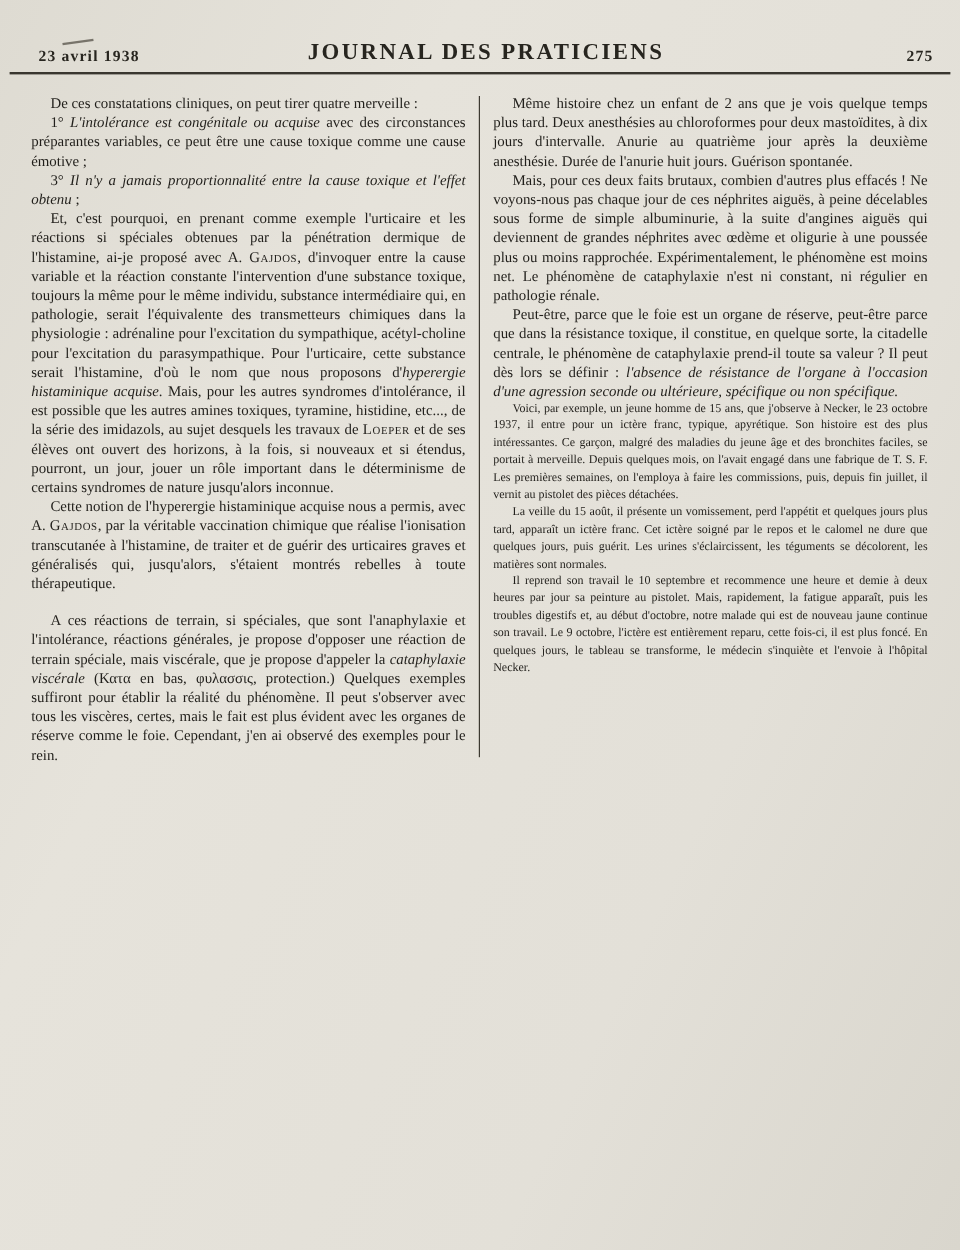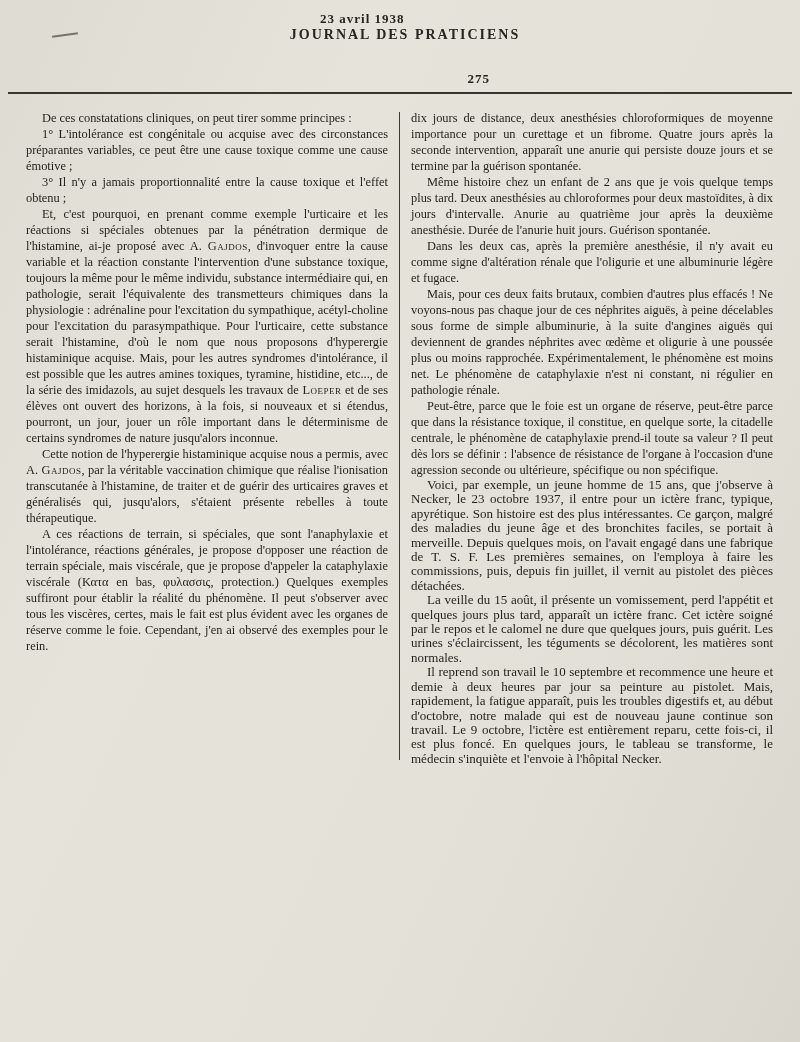--- a/index.html
+++ b/index.html
@@ -3,63 +3,61 @@
 <meta charset="utf-8">
 <style>
   html,body{margin:0;padding:0;background:#a8a49b;}
   .page{
     width:800px;height:1042px;box-sizing:border-box;position:relative;overflow:hidden;
     background:linear-gradient(115deg,#dedbd2 0%, #e6e3db 30%, #e3e0d8 70%, #d9d6cd 100%);
     font-family:"Liberation Serif","DejaVu Serif",serif;
     color:#211f1b;
   }
   .header{
-    display:flex;justify-content:space-between;align-items:center;
-    padding:11px 22px 3px 32px;font-weight:bold;font-size:13px;color:#27251f;flex-direction:column;
+    display:flex;justify-content:space-between;align-items:flex-end;
+    padding:11px 22px 3px 32px;font-weight:bold;font-size:13px;color:#27251f;
   }
   .header .date{width:170px;text-align:left;letter-spacing:1px;}
-  .header .title{flex:1;text-align:center;letter-spacing:2px;font-size:14px;}
+  .header .title{flex:1;text-align:center;letter-spacing:2px;font-size:19px;}
   .header .pageno{width:170px;text-align:right;letter-spacing:1px;margin-top:28px;}
   .rule{border:0;border-top:2px solid #39362f;margin:2px 8px 0 8px;}
   .inkmark{position:absolute;left:52px;top:34px;width:26px;height:2px;background:#4a463d;transform:rotate(-8deg);opacity:.7;}
   .body{display:flex;padding:16px 0 0 26px;}
   .col{width:362px;text-align:justify;font-size:12.4px;line-height:16px;hyphens:auto;}
   .col p{margin:0;text-indent:16px;}
   .col p.noindent{text-indent:0;}
-  .col p.gap{}
-  .col p.small{font-size:13px;line-height:14.4px;}
+  .col p.gap{margin-top:15px;}
+  .col p.small{font-size:10px;line-height:14.4px;}
   .vrule{width:1px;background:#3c3931;margin:2px 11px 6px 11px;}
-  .it{}
+  .it{font-style:italic;}
   .sc{font-variant:small-caps;letter-spacing:.5px;}
 </style>
 </head>
 <body>
 
 <div class="page">
   <div class="header">
     <span class="date">23 avril 1938</span>
     <span class="title">JOURNAL DES PRATICIENS</span>
     <span class="pageno">275</span>
   </div>
   <hr class="rule">
   <div class="inkmark"></div>
   <div class="body">
     <div class="col" id="col-left">
-        <p><span>De ces constatations cliniques, on peut tirer somme principes :</span></p>
+        <p><span>De ces constatations cliniques, on peut tirer quatre merveille :</span></p>
         <p><span>1° </span><span class="it">L'intolérance est congénitale ou acquise</span><span> avec des circonstances préparantes variables, ce peut être une cause toxique comme une cause émotive ;</span></p>
         <p><span>3° </span><span class="it">Il n'y a jamais proportionnalité entre la cause toxique et l'effet obtenu</span><span> ;</span></p>
         <p><span>Et, c'est pourquoi, en prenant comme exemple l'urticaire et les réactions si spéciales obtenues par la pénétration dermique de l'histamine, ai-je proposé avec A. </span><span class="sc">Gajdos</span><span>, d'invoquer entre la cause variable et la réaction constante l'intervention d'une substance toxique, toujours la même pour le même individu, substance intermédiaire qui, en pathologie, serait l'équivalente des transmetteurs chimiques dans la physiologie : adrénaline pour l'excitation du sympathique, acétyl-choline pour l'excitation du parasympathique. Pour l'urticaire, cette substance serait l'histamine, d'où le nom que nous proposons d'</span><span class="it">hyperergie histaminique acquise</span><span>. Mais, pour les autres syndromes d'intolérance, il est possible que les autres amines toxiques, tyramine, histidine, etc..., de la série des imidazols, au sujet desquels les travaux de </span><span class="sc">Loeper</span><span> et de ses élèves ont ouvert des horizons, à la fois, si nouveaux et si étendus, pourront, un jour, jouer un rôle important dans le déterminisme de certains syndromes de nature jusqu'alors inconnue.</span></p>
-        <p><span>Cette notion de l'hyperergie histaminique acquise nous a permis, avec A. </span><span class="sc">Gajdos</span><span>, par la véritable vaccination chimique que réalise l'ionisation transcutanée à l'histamine, de traiter et de guérir des urticaires graves et généralisés qui, jusqu'alors, s'étaient présente rebelles à toute thérapeutique.</span></p>
+        <p><span>Cette notion de l'hyperergie histaminique acquise nous a permis, avec A. </span><span class="sc">Gajdos</span><span>, par la véritable vaccination chimique que réalise l'ionisation transcutanée à l'histamine, de traiter et de guérir des urticaires graves et généralisés qui, jusqu'alors, s'étaient montrés rebelles à toute thérapeutique.</span></p>
         <p class="gap"><span>A ces réactions de terrain, si spéciales, que sont l'anaphylaxie et l'intolérance, réactions générales, je propose d'opposer une réaction de terrain spéciale, mais viscérale, que je propose d'appeler la </span><span class="it">cataphylaxie viscérale</span><span> (Κατα en bas, φυλασσις, protection.) Quelques exemples suffiront pour établir la réalité du phénomène. Il peut s'observer avec tous les viscères, certes, mais le fait est plus évident avec les organes de réserve comme le foie. Cependant, j'en ai observé des exemples pour le rein.</span></p>
       </div>
     <div class="vrule"></div>
     <div class="col" id="col-right">
-        <p class="noindent"><span>dix jours de distance, deux anesthésies chloroformiques de moyenne importance pour un curettage et un fibrome. Quatre jours après la seconde intervention, apparaît une anurie qui persiste douze jours et se termine par la guérison spontanée.</span></p>
         <p><span>Même histoire chez un enfant de 2 ans que je vois quelque temps plus tard. Deux anesthésies au chloroformes pour deux mastoïdites, à dix jours d'intervalle. Anurie au quatrième jour après la deuxième anesthésie. Durée de l'anurie huit jours. Guérison spontanée.</span></p>
-        <p><span>Dans les deux cas, après la première anesthésie, il n'y avait eu comme signe d'altération rénale que l'oligurie et une albuminurie légère et fugace.</span></p>
         <p><span>Mais, pour ces deux faits brutaux, combien d'autres plus effacés ! Ne voyons-nous pas chaque jour de ces néphrites aiguës, à peine décelables sous forme de simple albuminurie, à la suite d'angines aiguës qui deviennent de grandes néphrites avec œdème et oligurie à une poussée plus ou moins rapprochée. Expérimentalement, le phénomène est moins net. Le phénomène de cataphylaxie n'est ni constant, ni régulier en pathologie rénale.</span></p>
         <p><span>Peut-être, parce que le foie est un organe de réserve, peut-être parce que dans la résistance toxique, il constitue, en quelque sorte, la citadelle centrale, le phénomène de cataphylaxie prend-il toute sa valeur ? Il peut dès lors se définir : </span><span class="it">l'absence de résistance de l'organe à l'occasion d'une agression seconde ou ultérieure, spécifique ou non spécifique.</span></p>
         <p class="small"><span>Voici, par exemple, un jeune homme de 15 ans, que j'observe à Necker, le 23 octobre 1937, il entre pour un ictère franc, typique, apyrétique. Son histoire est des plus intéressantes. Ce garçon, malgré des maladies du jeune âge et des bronchites faciles, se portait à merveille. Depuis quelques mois, on l'avait engagé dans une fabrique de T. S. F. Les premières semaines, on l'employa à faire les commissions, puis, depuis fin juillet, il vernit au pistolet des pièces détachées.</span></p>
         <p class="small"><span>La veille du 15 août, il présente un vomissement, perd l'appétit et quelques jours plus tard, apparaît un ictère franc. Cet ictère soigné par le repos et le calomel ne dure que quelques jours, puis guérit. Les urines s'éclaircissent, les téguments se décolorent, les matières sont normales.</span></p>
         <p class="small"><span>Il reprend son travail le 10 septembre et recommence une heure et demie à deux heures par jour sa peinture au pistolet. Mais, rapidement, la fatigue apparaît, puis les troubles digestifs et, au début d'octobre, notre malade qui est de nouveau jaune continue son travail. Le 9 octobre, l'ictère est entièrement reparu, cette fois-ci, il est plus foncé. En quelques jours, le tableau se transforme, le médecin s'inquiète et l'envoie à l'hôpital Necker.</span></p>
       </div>
   </div>
 </div>
 
 </body></html>

